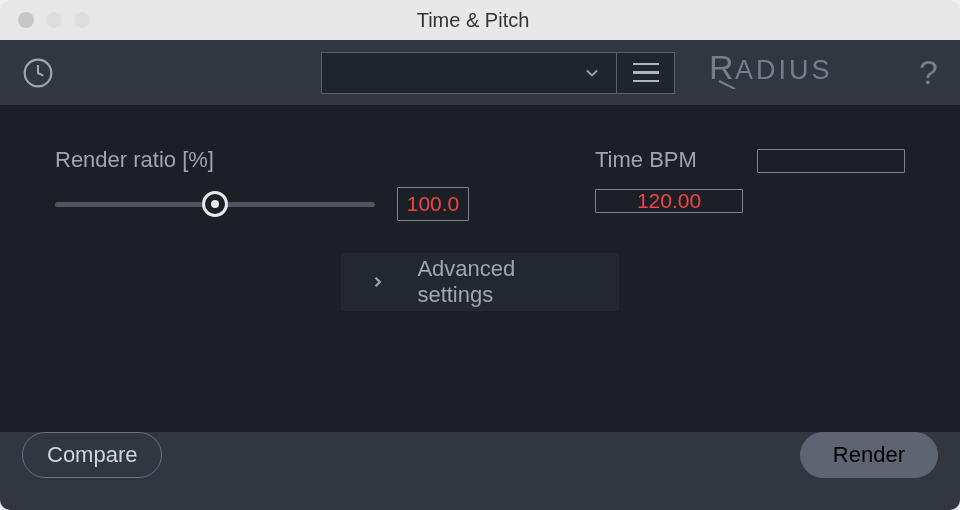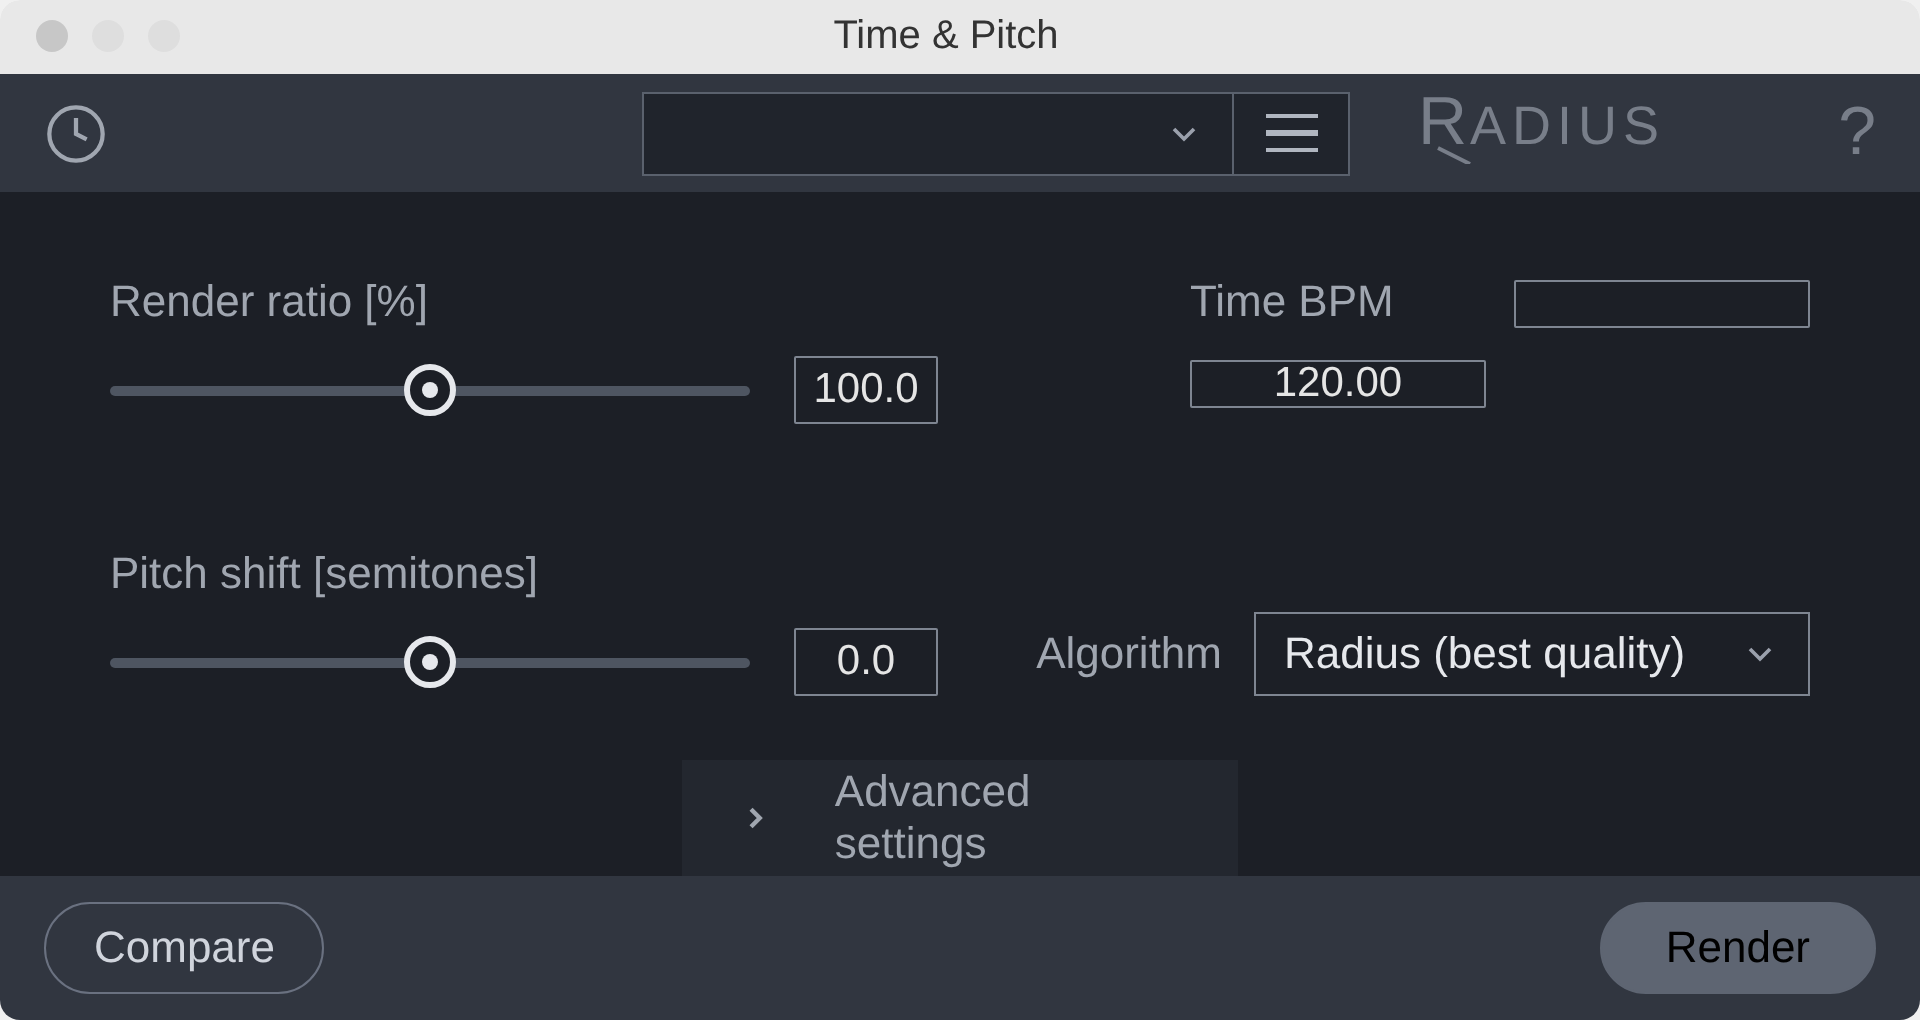--- a/index.html
+++ b/index.html
@@ -185,21 +185,21 @@
       width: 8px;
       height: 8px;
       border-radius: 50%;
       background: #e6e8ec;
     }
     .value-input {
       width: 72px;
       height: 34px;
       background: #1c1f26;
       border: 1.5px solid #7e8591;
-      color: #e5e5e5;
+      color: #ef4444;
       font-size: 21px;
       text-align: center;
       display: flex;
       align-items: center;
       justify-content: center;
       border-radius: 1px;
     }
     .row2 {
       margin-top: 62px;
       display: flex;
@@ -235,21 +235,20 @@
       gap: 31px;
       color: #a0a6b0;
       font-size: 22px;
       cursor: pointer;
       width: 278px;
     }
     .footer {
       height: 78px;
       background: #313640;
       display: flex;
-      align-items: center;
       padding: 0 22px;
     }
     .btn {
       height: 46px;
       border-radius: 23px;
       background: #313640;
       border: 1.5px solid #6a7180;
       color: #d0d4dc;
       font-size: 22px;
       padding: 0 24px;
@@ -328,42 +327,20 @@
         <div class="group bpm-group">
           <div class="label">Time BPM</div>
           <div class="value-input">120.00</div>
         </div>
         <div class="group bpm-group">
           <div class="value-input"></div>
         </div>
       </div>
     </div>
 
-    <div class="row2">
-      <div class="group pitch-group">
-        <div class="label">Pitch shift [semitones]</div>
-        <div class="slider-row">
-          <div class="slider">
-            <div class="slider-track"></div>
-            <div class="slider-thumb"></div>
-          </div>
-          <div class="value-input" style="width:72px">0.0</div>
-        </div>
-      </div>
-
-      <div class="algo-section">
-        <div class="label">Algorithm</div>
-        <div class="algo-dropdown">
-          <span>Radius (best quality)</span>
-          <svg width="20" height="20" viewBox="0 0 24 24" fill="none" stroke="#9aa0ac" stroke-width="2.2">
-              <polyline points="6 9 12 15 18 9"></polyline>
-            </svg>
-        </div>
-      </div>
-    </div>
 
     <div class="adv-settings">
       <svg width="18" height="18" viewBox="0 0 24 24" fill="none" stroke="#a0a6b0" stroke-width="3">
           <polyline points="9 18 15 12 9 6"></polyline>
         </svg>
       <span>Advanced settings</span>
     </div>
 
   </div>
 

